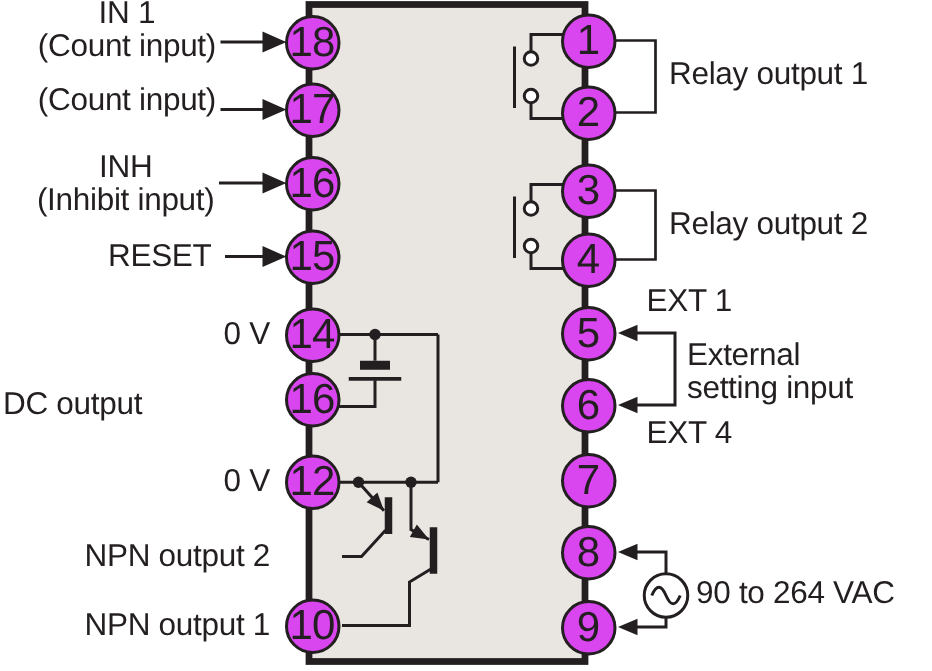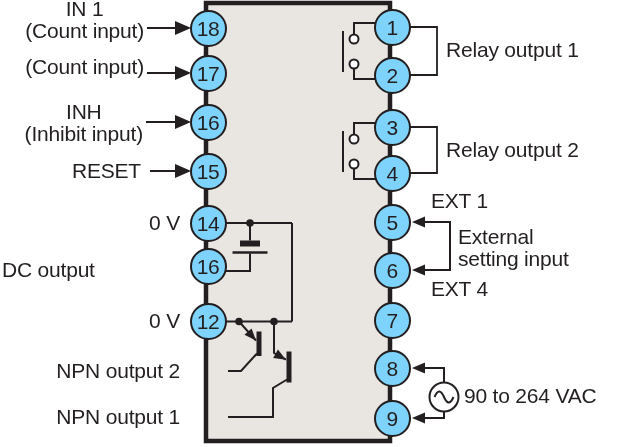--- a/index.html
+++ b/index.html
@@ -11,23 +11,23 @@
     color:#231f20;
     overflow:hidden;
   }
   .artwork{position:absolute;left:0;top:0;}
   .pin{
     position:absolute;
     width:37px;height:37px;
     box-sizing:border-box;
     border:2.5px solid #231f20;
     border-radius:50%;
-    background:#7dd3fc;
+    background:#d946ef;
     display:flex;align-items:center;justify-content:center;
-    font-size:21px;line-height:1;
+    font-size:28px;line-height:1;
     letter-spacing:-0.5px;
     z-index:3;
   }
   .lab{
     position:absolute;
     font-size:21px;line-height:22px;
     letter-spacing:-0.2px;
     white-space:nowrap;
     transform:translateY(-50%);
     z-index:2;
@@ -140,20 +140,23 @@
     </div>
   <div class="pin" style="left:189.5px;top:204.5px">
       <span>14</span>
     </div>
   <div class="pin" style="left:189.5px;top:247.5px">
       <span>16</span>
     </div>
   <div class="pin" style="left:189.5px;top:302.5px">
       <span>12</span>
     </div>
+  <div class="pin" style="left:189.5px;top:398.5px">
+      <span>10</span>
+    </div>
 
   <div class="pin" style="left:373.5px;top:8.5px">
       <span>1</span>
     </div>
   <div class="pin" style="left:373.5px;top:56.5px">
       <span>2</span>
     </div>
   <div class="pin" style="left:373.5px;top:108.5px">
       <span>3</span>
     </div>

